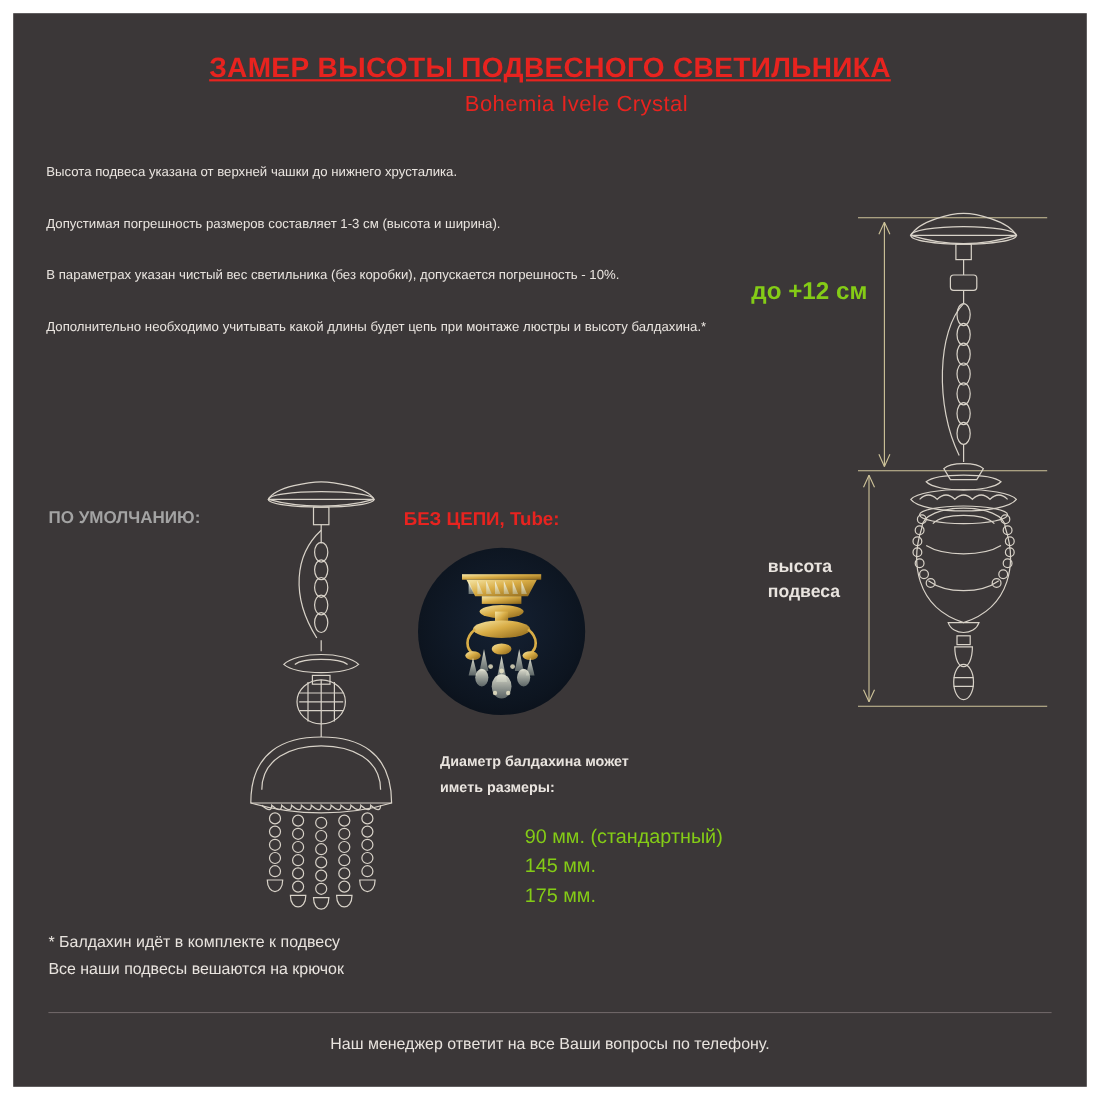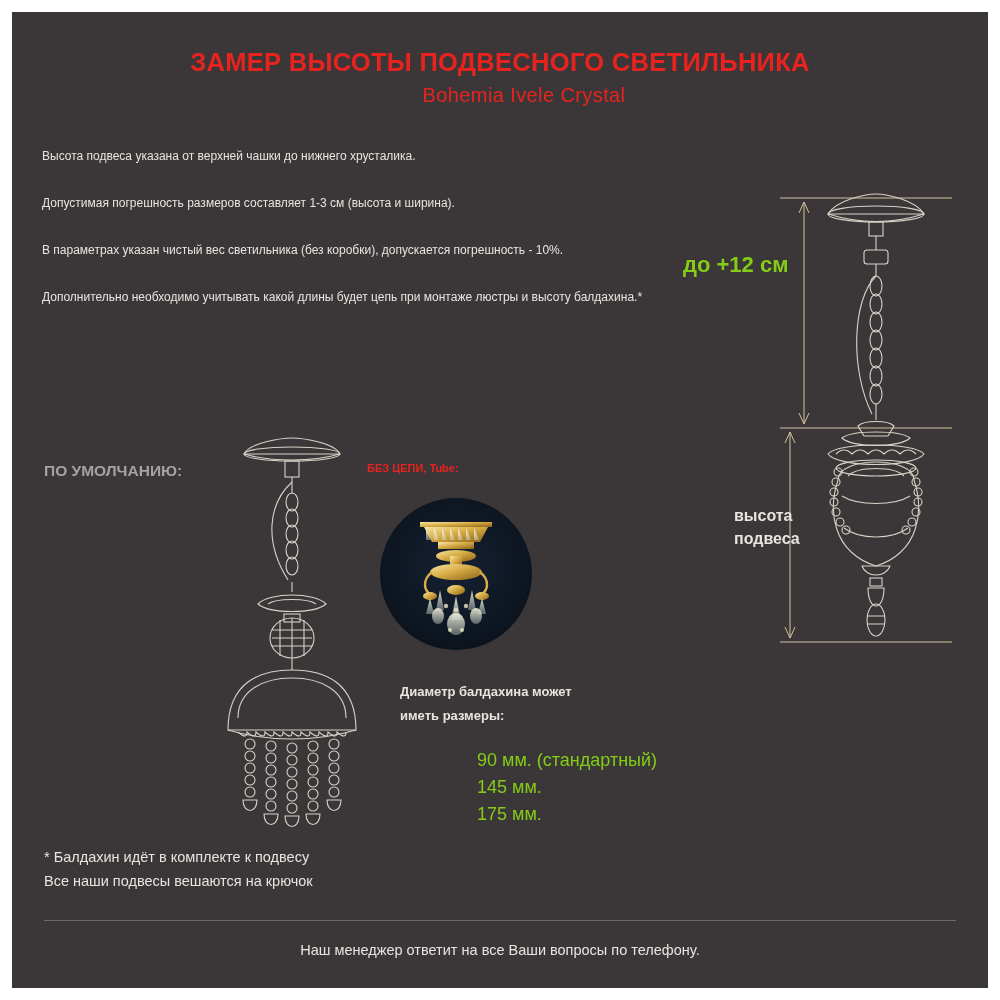--- a/index.html
+++ b/index.html
@@ -18,20 +18,21 @@
   }
   
   .title {
     position: absolute;
     left: 0; top: 36px; width: 976px;
     text-align: center;
     color: #e8231f;
     font-size: 25.5px;
     font-weight: bold;
     letter-spacing: 0.3px;
+    text-decoration: underline;
   }
   .subtitle {
     position: absolute;
     left: 0; top: 72px; width: 976px;
     text-align: center;
     color: #e8231f;
     font-size: 20px;
     letter-spacing: 0.4px;
     margin-left: 24px;
   }
@@ -48,21 +49,21 @@
   .para:last-child { margin-bottom: 0; }
   
   .lbl-default {
     position: absolute;
     left: 32px; top: 450px;
     color: #a3a3a3; font-weight: bold; font-size: 15.5px;
   }
   .lbl-nochain {
     position: absolute;
     left: 355px; top: 450px;
-    color: #e8231f; font-weight: bold; font-size: 11px;
+    color: #e8231f; font-weight: bold; font-size: 17px;
   }
   
   .diam-title {
     position: absolute;
     left: 388px; top: 668px;
     width: 330px;
     color: #e9e4df; font-size: 13px; line-height: 24px;
     font-weight: bold;
   }
   .diam-list {
@@ -95,21 +96,21 @@
   .rdiag { position: absolute; left: 640px; top: 168px; width: 320px; height: 480px; }
   .dim-text {
     position: absolute;
     left: 655px; top: 240px;
     color: #84cc16; font-size: 22px; font-weight: bold; margin-left: 16px;
   }
   .dim-text2 {
     position: absolute;
     left: 686px; top: 492px;
     color: #e9e4df; font-size: 16px; font-weight: bold;
-    line-height: 23px; text-align: left; margin-left: 36px;
+    line-height: 23px; text-align: left;
   }
   
   .photo-circle {
     position: absolute;
     left: 368px; top: 486px;
     width: 152px; height: 152px;
     border-radius: 50%;
     background: radial-gradient(circle at 50% 45%, #152133 0%, #0d1520 65%, #070b12 100%);
     overflow: hidden;
   }

